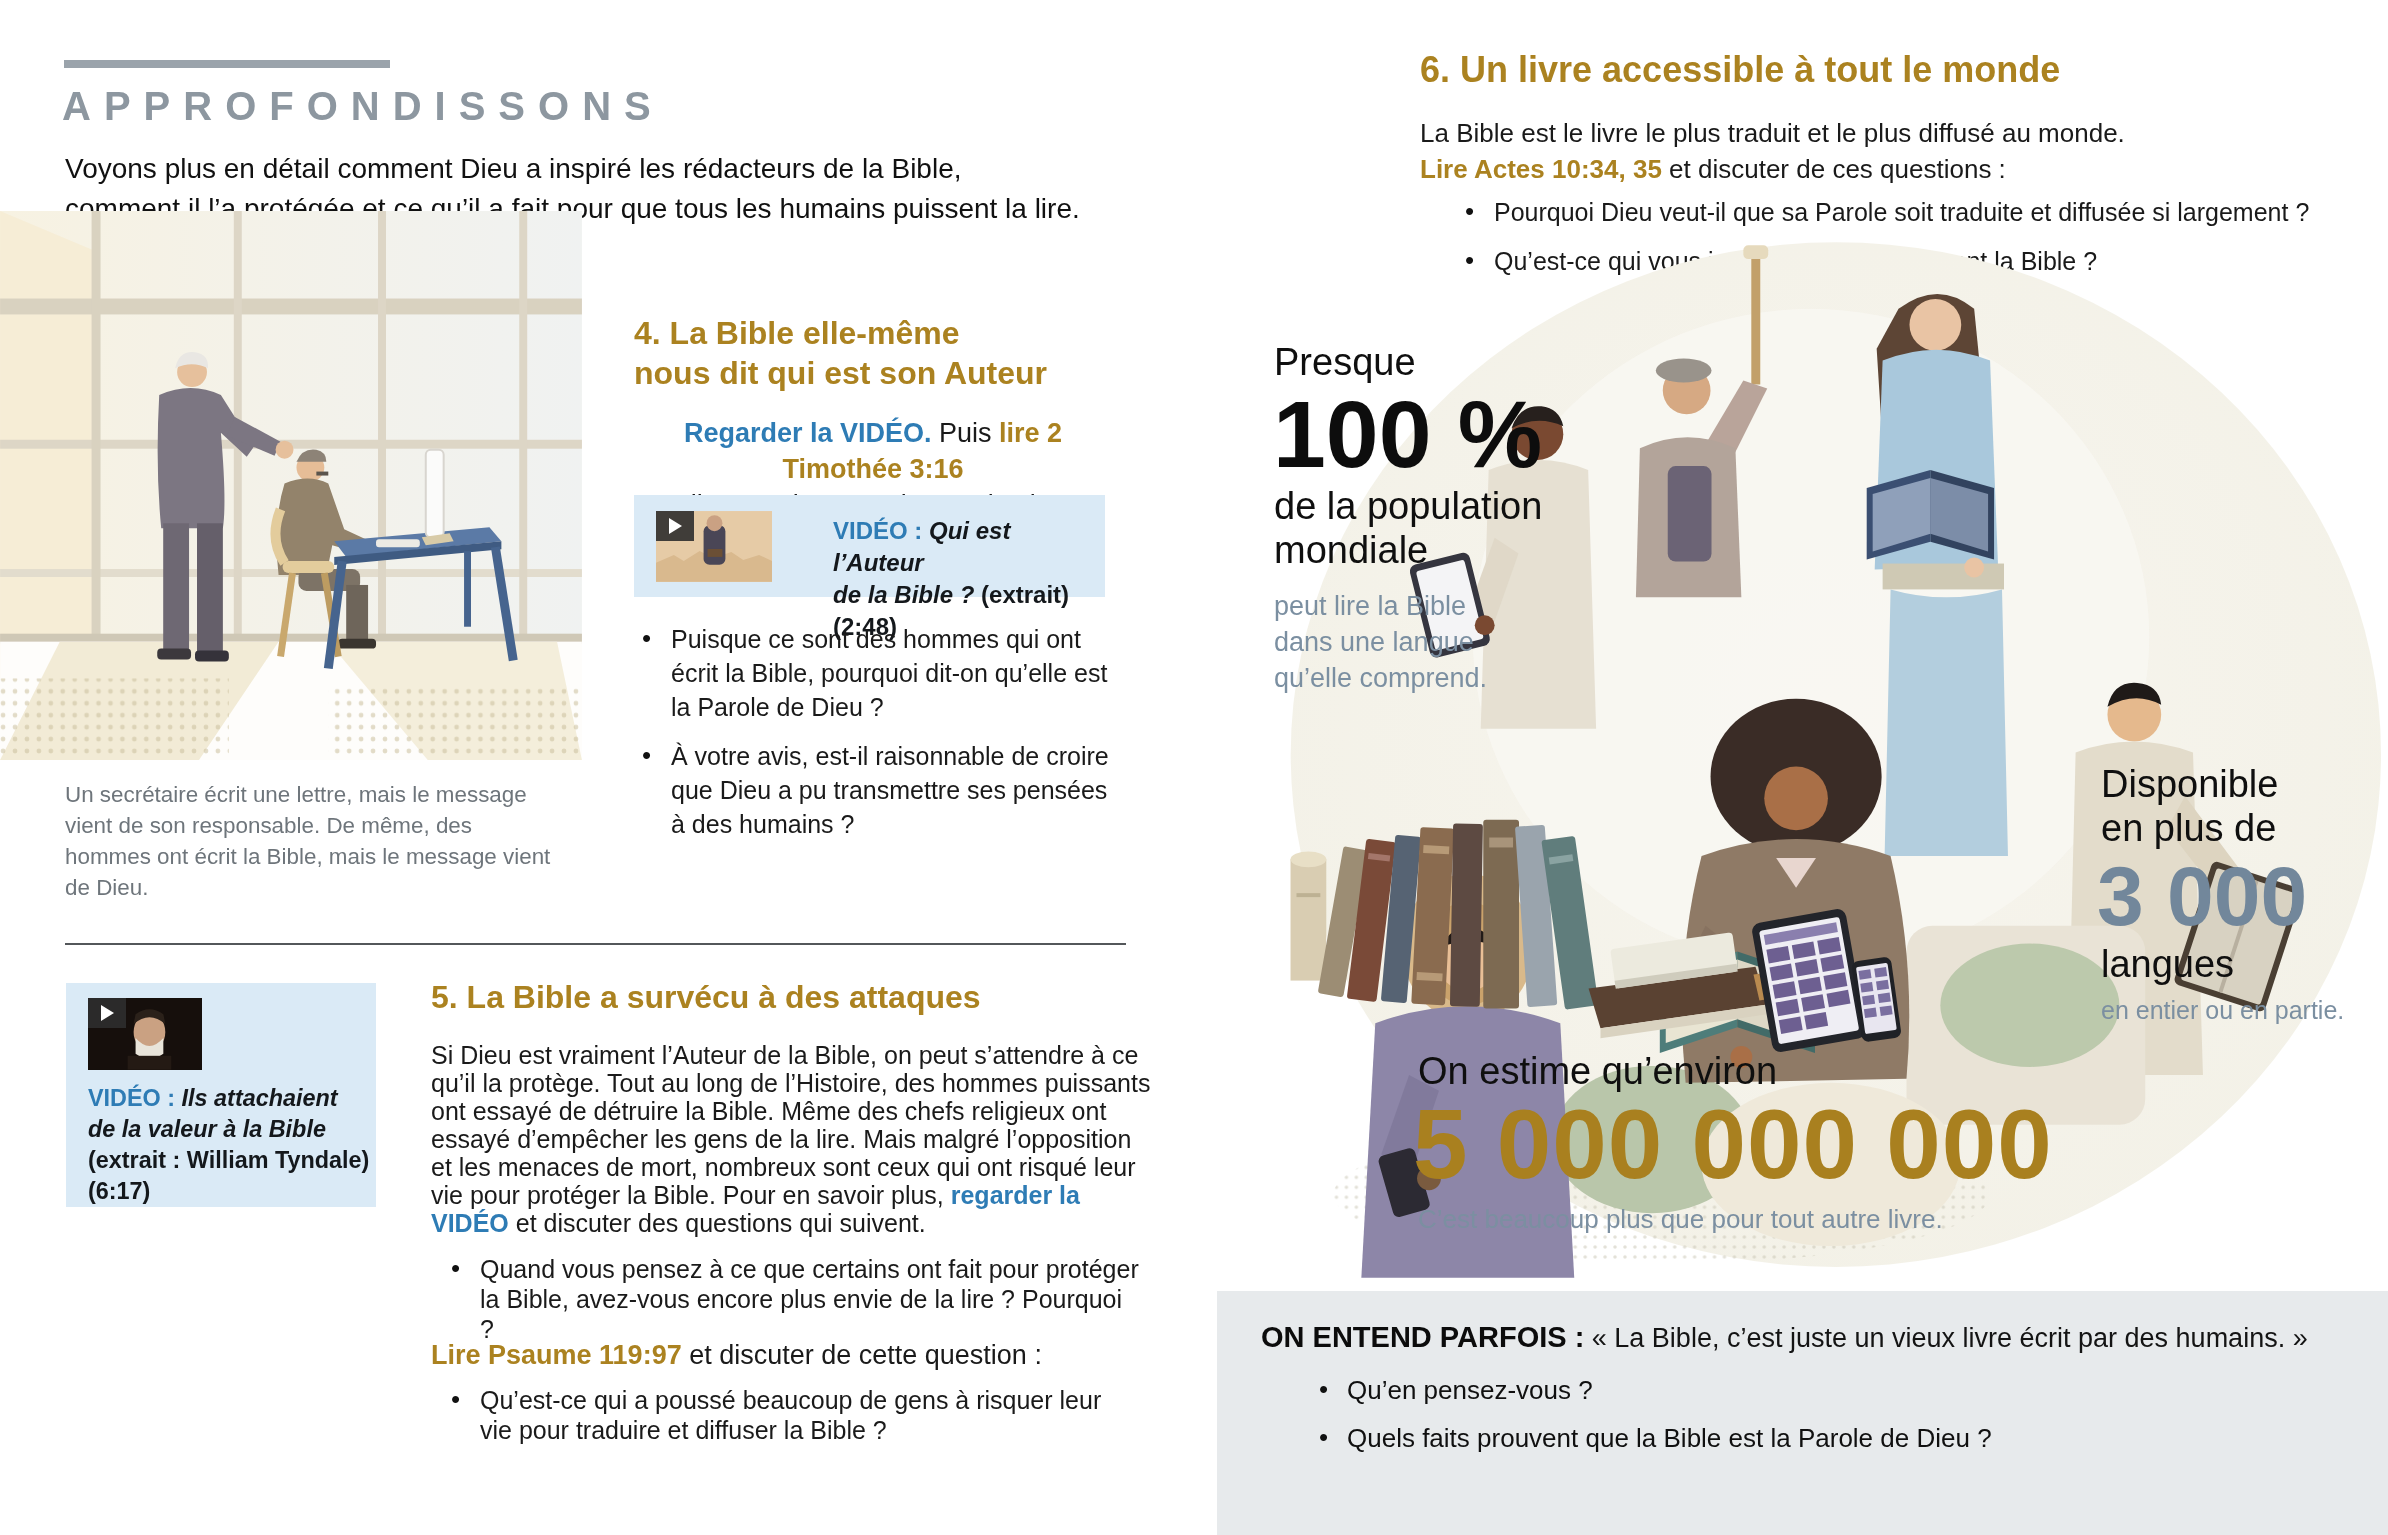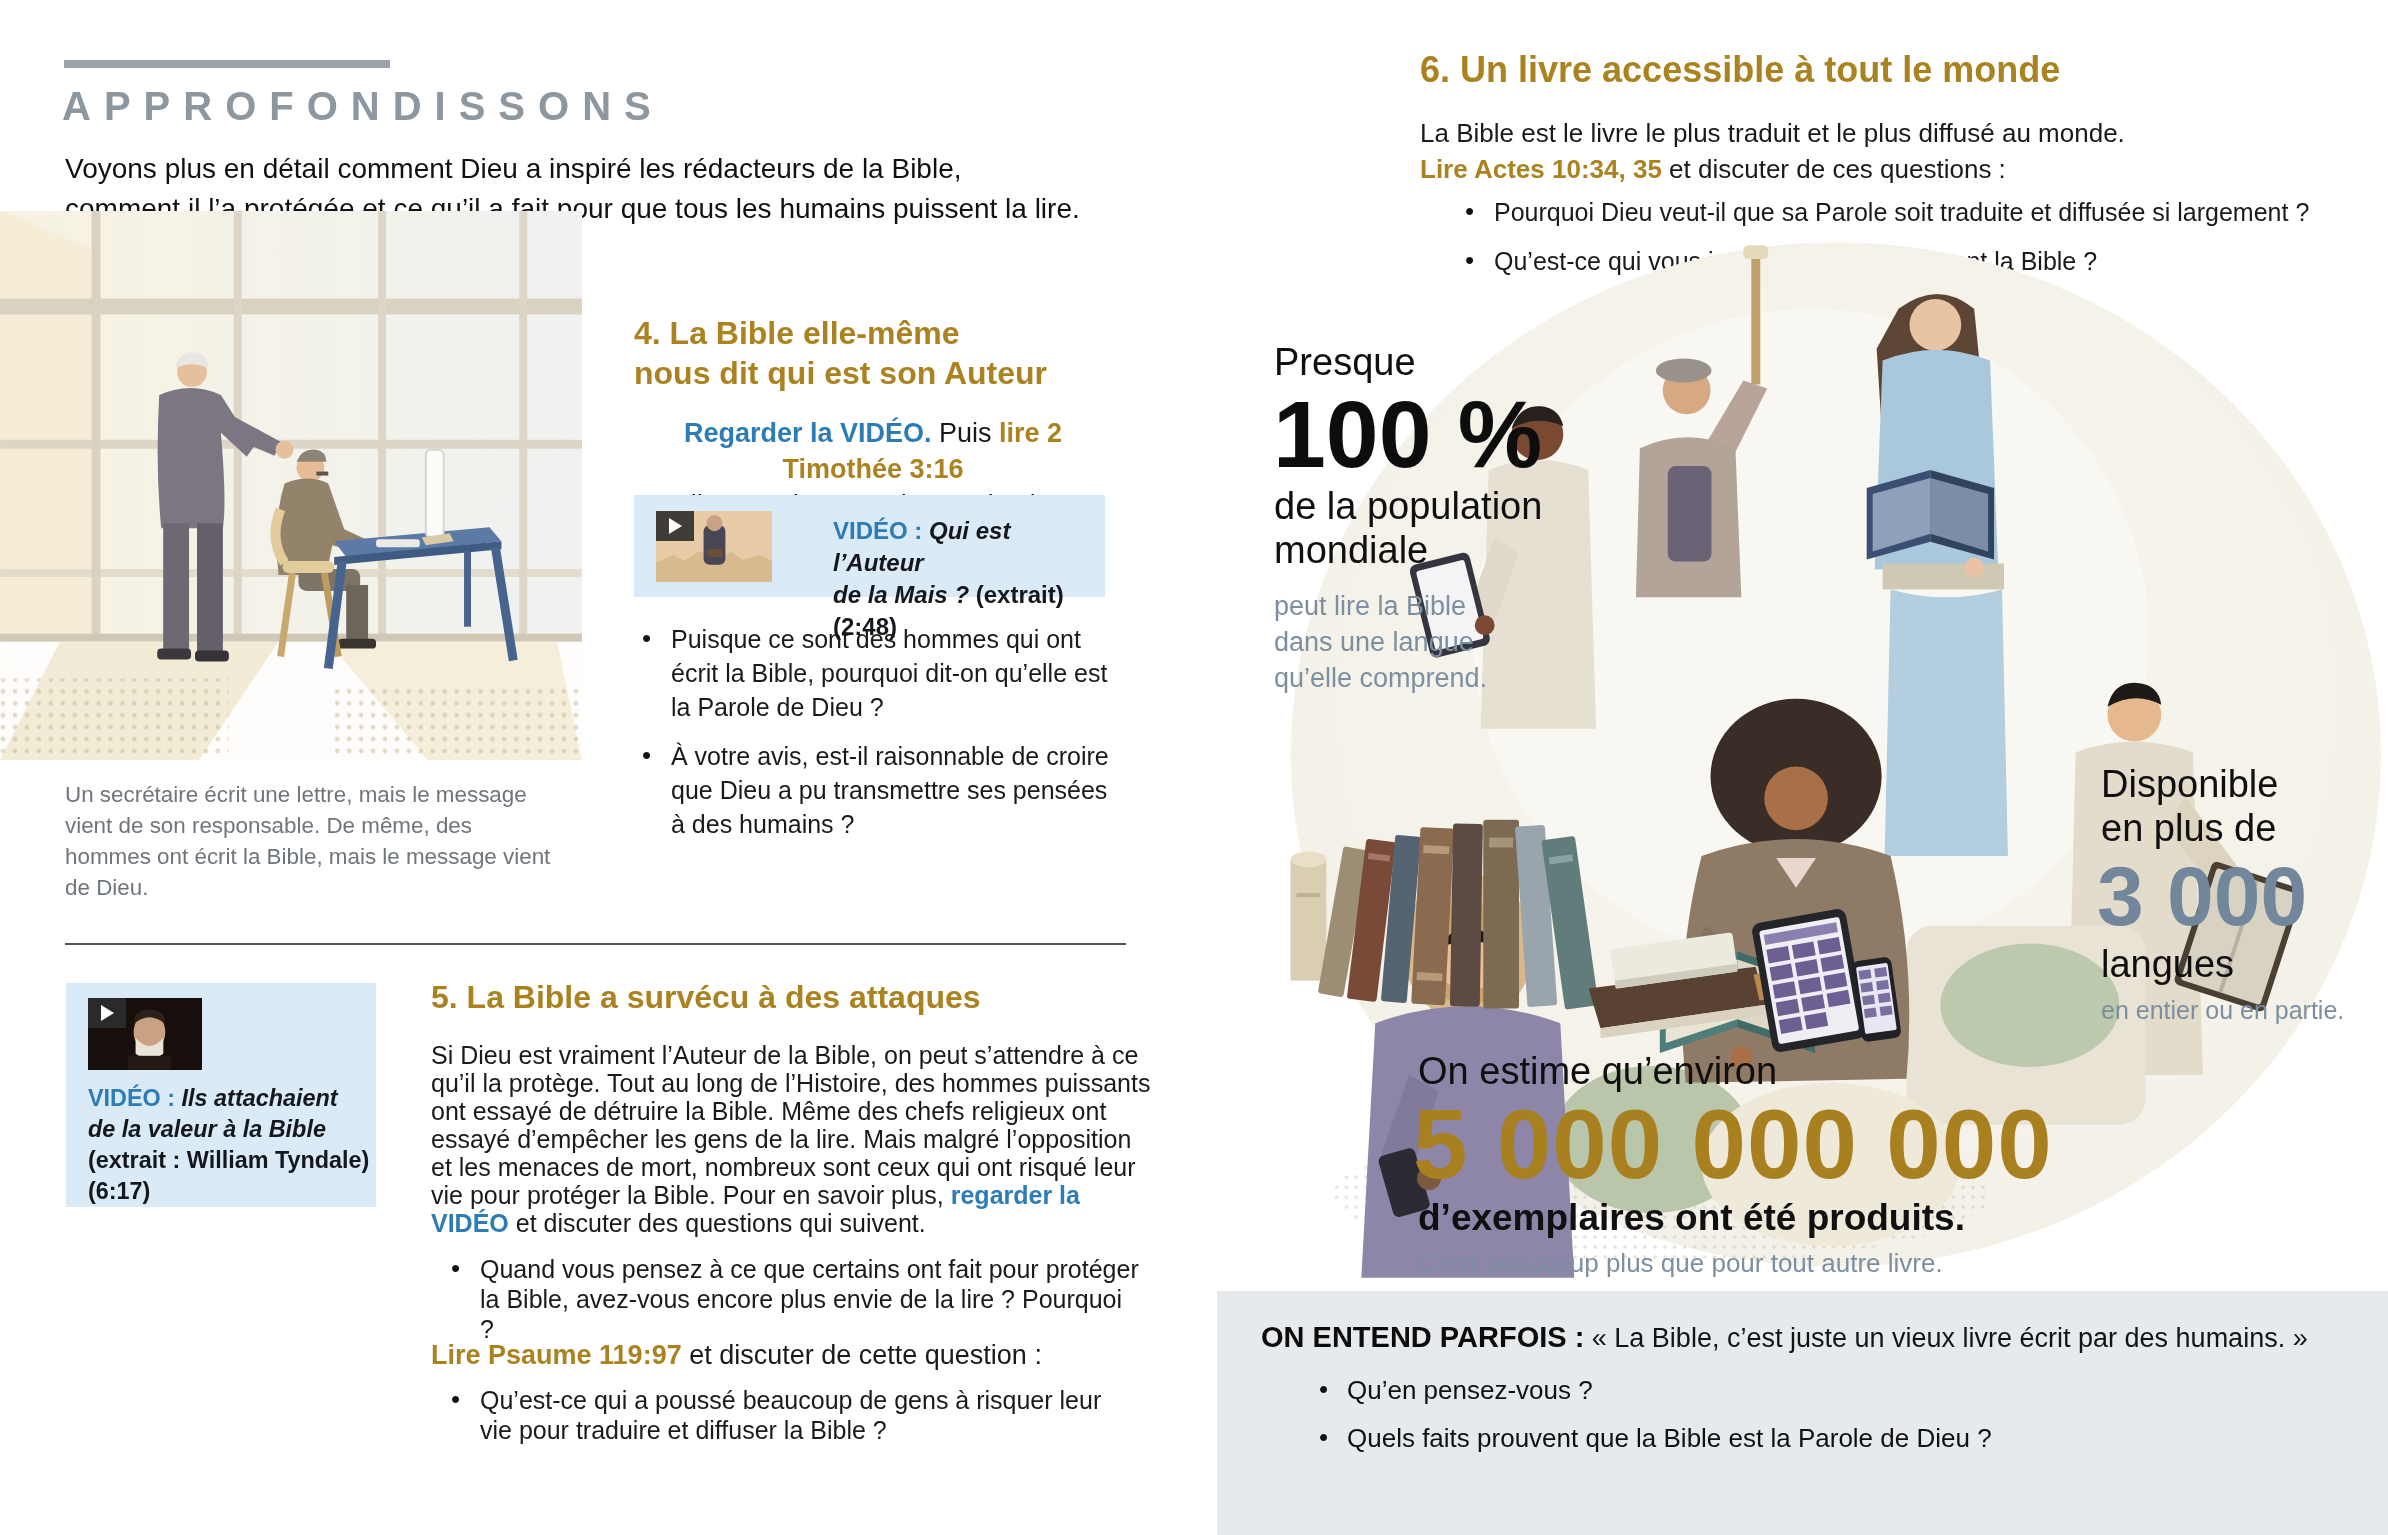--- a/index.html
+++ b/index.html
@@ -152,21 +152,21 @@
         <rect x="52" y="38" width="15" height="8" fill="#6b4f35"></rect>
       </svg>
       <span class="play-badge">
         <svg viewBox="0 0 14 16" width="14" height="16">
             <polygon points="1,0 14,8 1,16" fill="#ffffff"></polygon>
           </svg>
       </span>
     </div>
     <div class="abs" style="left:154px;top:20px;font-size:24px;line-height:32px;margin-left:45px;">
       <div><span class="vb-label">VIDÉO :</span> <span class="vb-title">Qui est l’Auteur</span></div>
-      <div><span class="vb-title">de la Mais ?</span> <span class="vb-meta">(extrait) (2:48)</span></div>
+      <div><span class="vb-title">de la Bible ?</span> <span class="vb-meta">(extrait) (2:48)</span></div>
     </div>
   </div>
 
   <div class="abs" style="left:634px;top:622px;width:490px;">
     <div class="q-item">Puisque ce sont des hommes qui ont écrit la Bible, pourquoi dit-on qu’elle est la Parole de Dieu ?</div>
     <div class="q-item">À votre avis, est-il raisonnable de croire que Dieu a pu transmettre ses pensées à des humains ?</div>
   </div>
 
   <div class="abs divider"></div>
 
@@ -424,21 +424,20 @@
     <div class="info-label">Disponible</div>
     <div class="info-label">en plus de</div>
     <div style="font-size:84px;line-height:92px;font-weight:700;color:#72879b;margin-left:-4px;">3 000</div>
     <div class="info-label">langues</div>
     <div class="slate" style="font-size:25px;line-height:32px;margin-top:8px;">en entier ou en partie.</div>
   </div>
 
   <div class="abs" style="left:1418px;top:1049px;">
     <div class="info-label">On estime qu’environ</div>
     <div style="font-size:98px;line-height:103px;font-weight:800;color:#a9801f;letter-spacing:1px;margin-left:-5px;">5 000 000 000</div>
-    <div style="font-size:37px;line-height:44px;font-weight:600;color:#101010;">d’exemplaires ont été produits.</div>
     <div class="slate" style="font-size:26px;line-height:34px;margin-top:6px;">C’est beaucoup plus que pour tout autre livre.</div>
   </div>
 
   <div class="abs graybox">
     <div class="abs" style="left:44px;top:30px;width:1095px;">
       <span class="heard-label">ON ENTEND PARFOIS :</span><span class="heard-quote"> « La Bible, c’est juste un vieux livre écrit par des humains. »</span>
     </div>
     <div class="abs" style="left:96px;top:82px;width:1015px;">
       <div class="heard-q">Qu’en pensez-vous ?</div>
       <div class="heard-q">Quels faits prouvent que la Bible est la Parole de Dieu ?</div>

